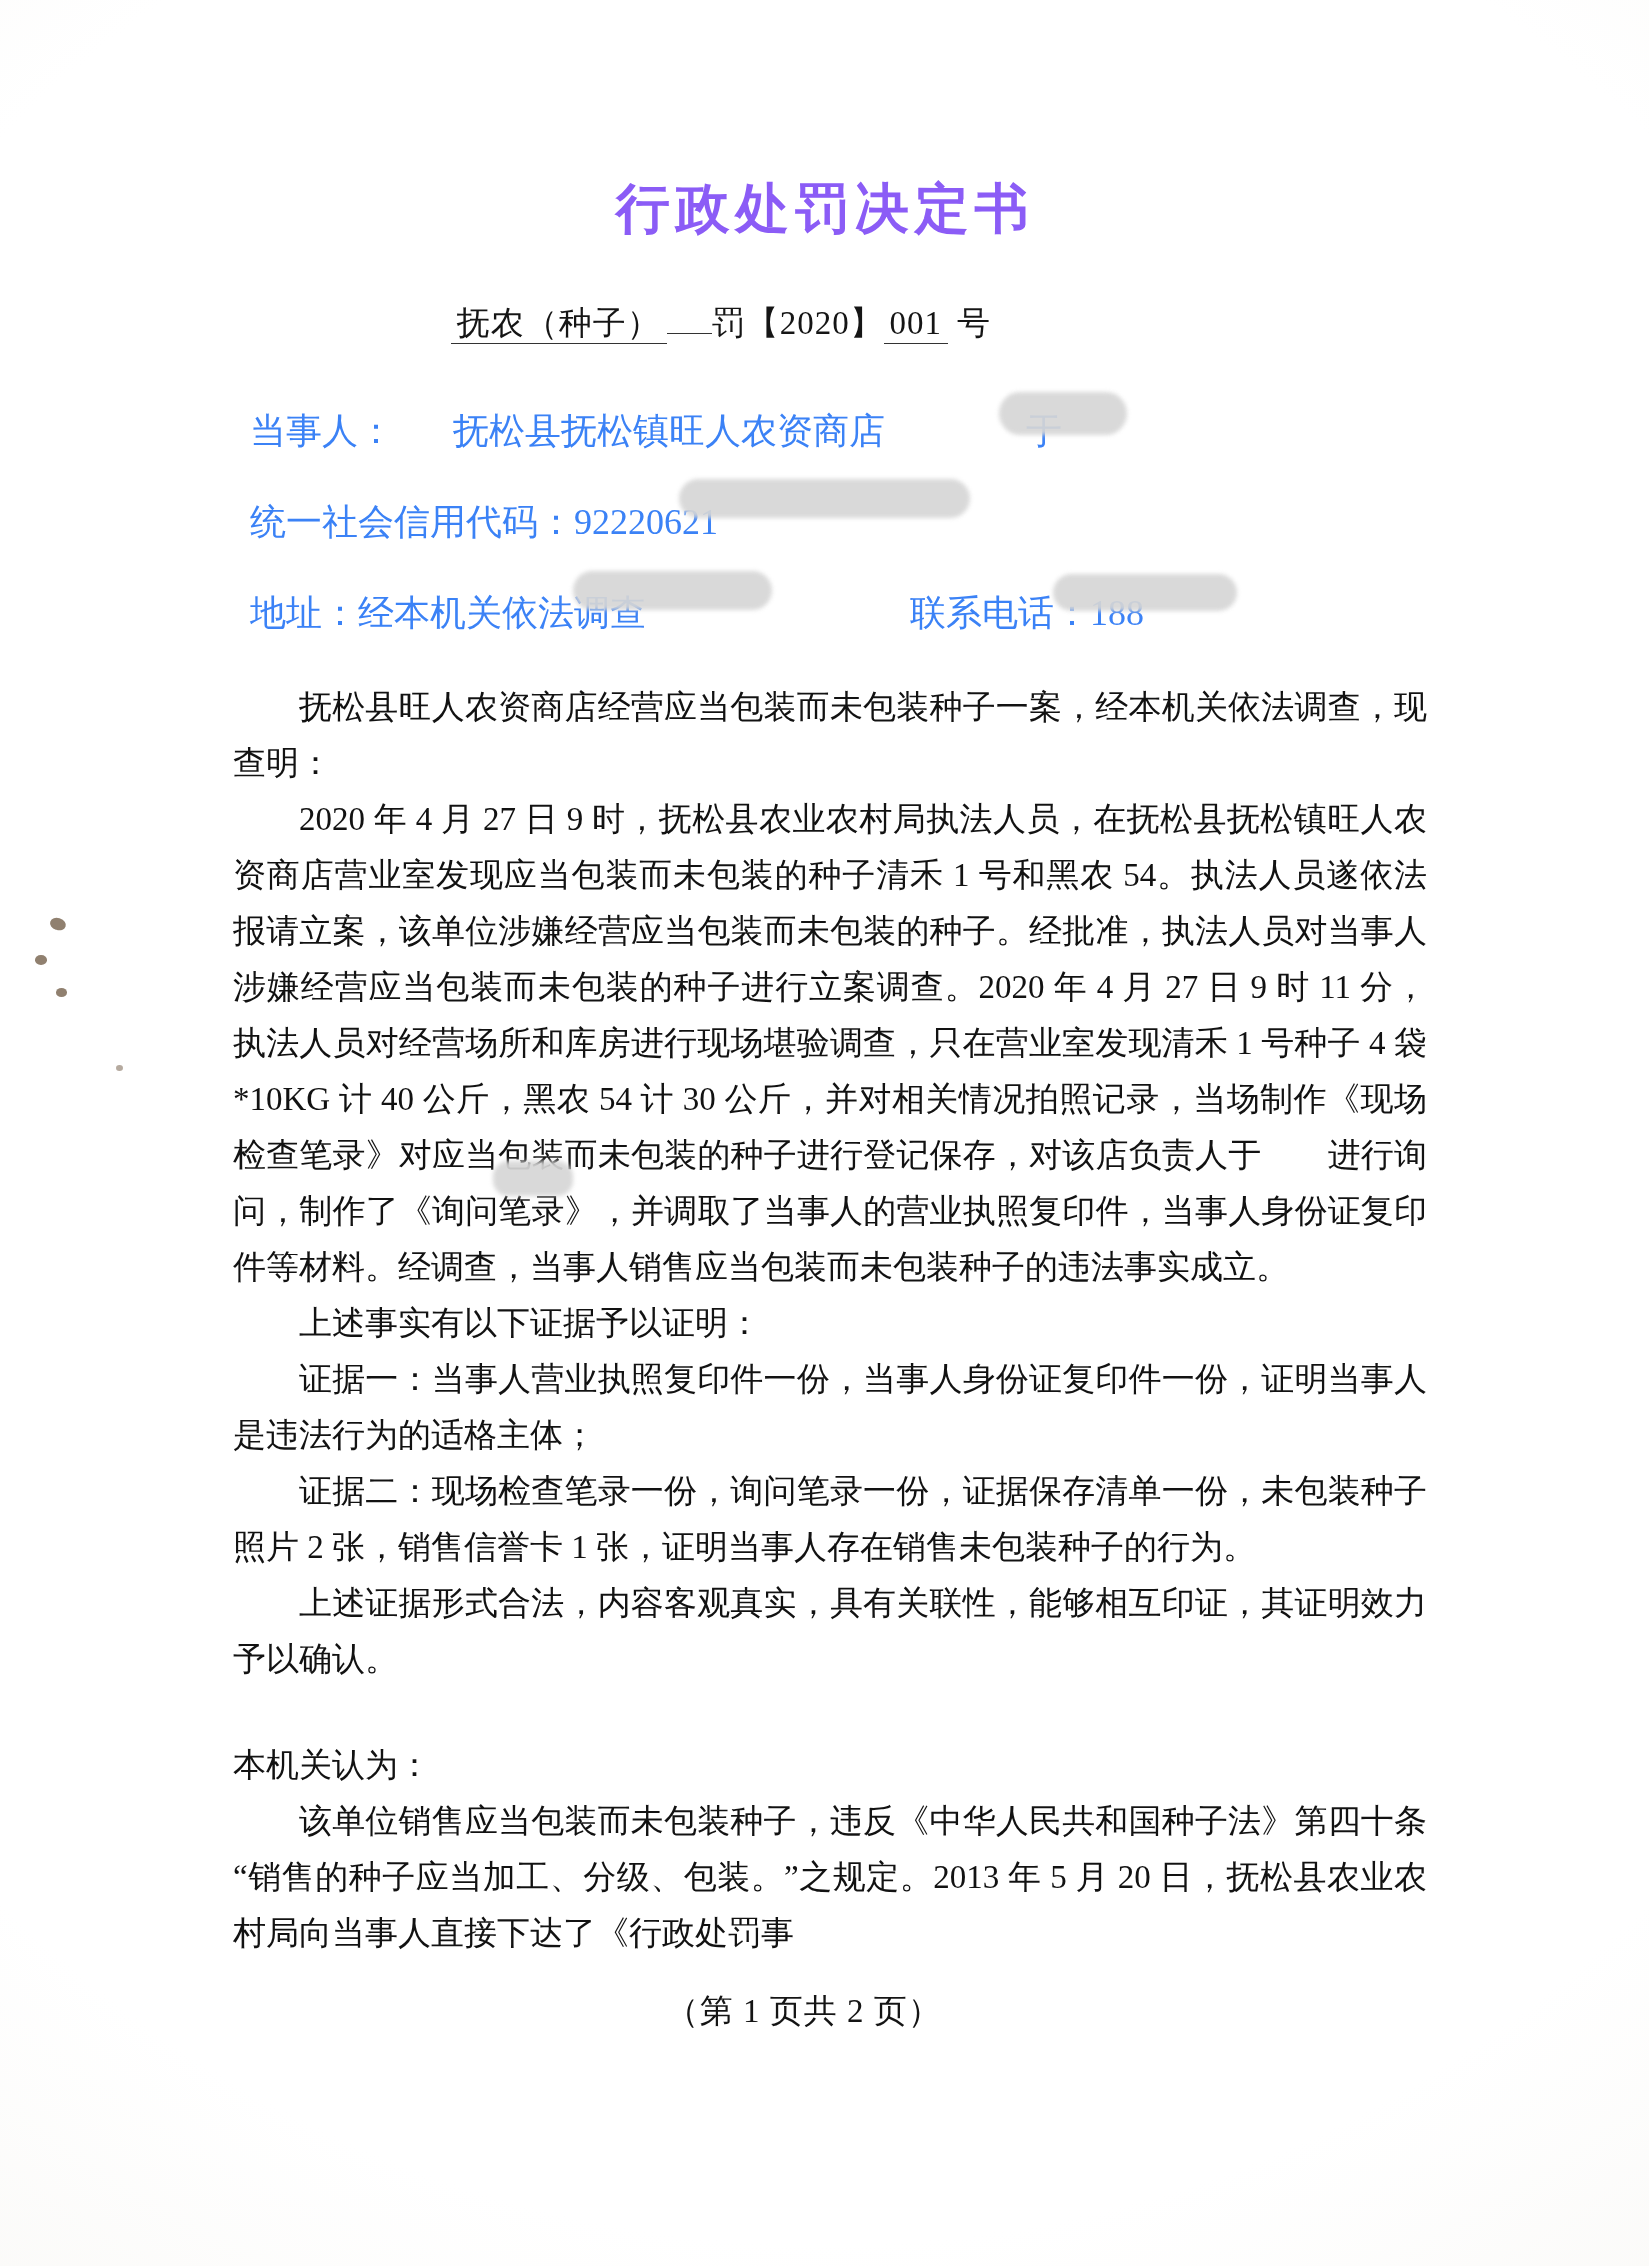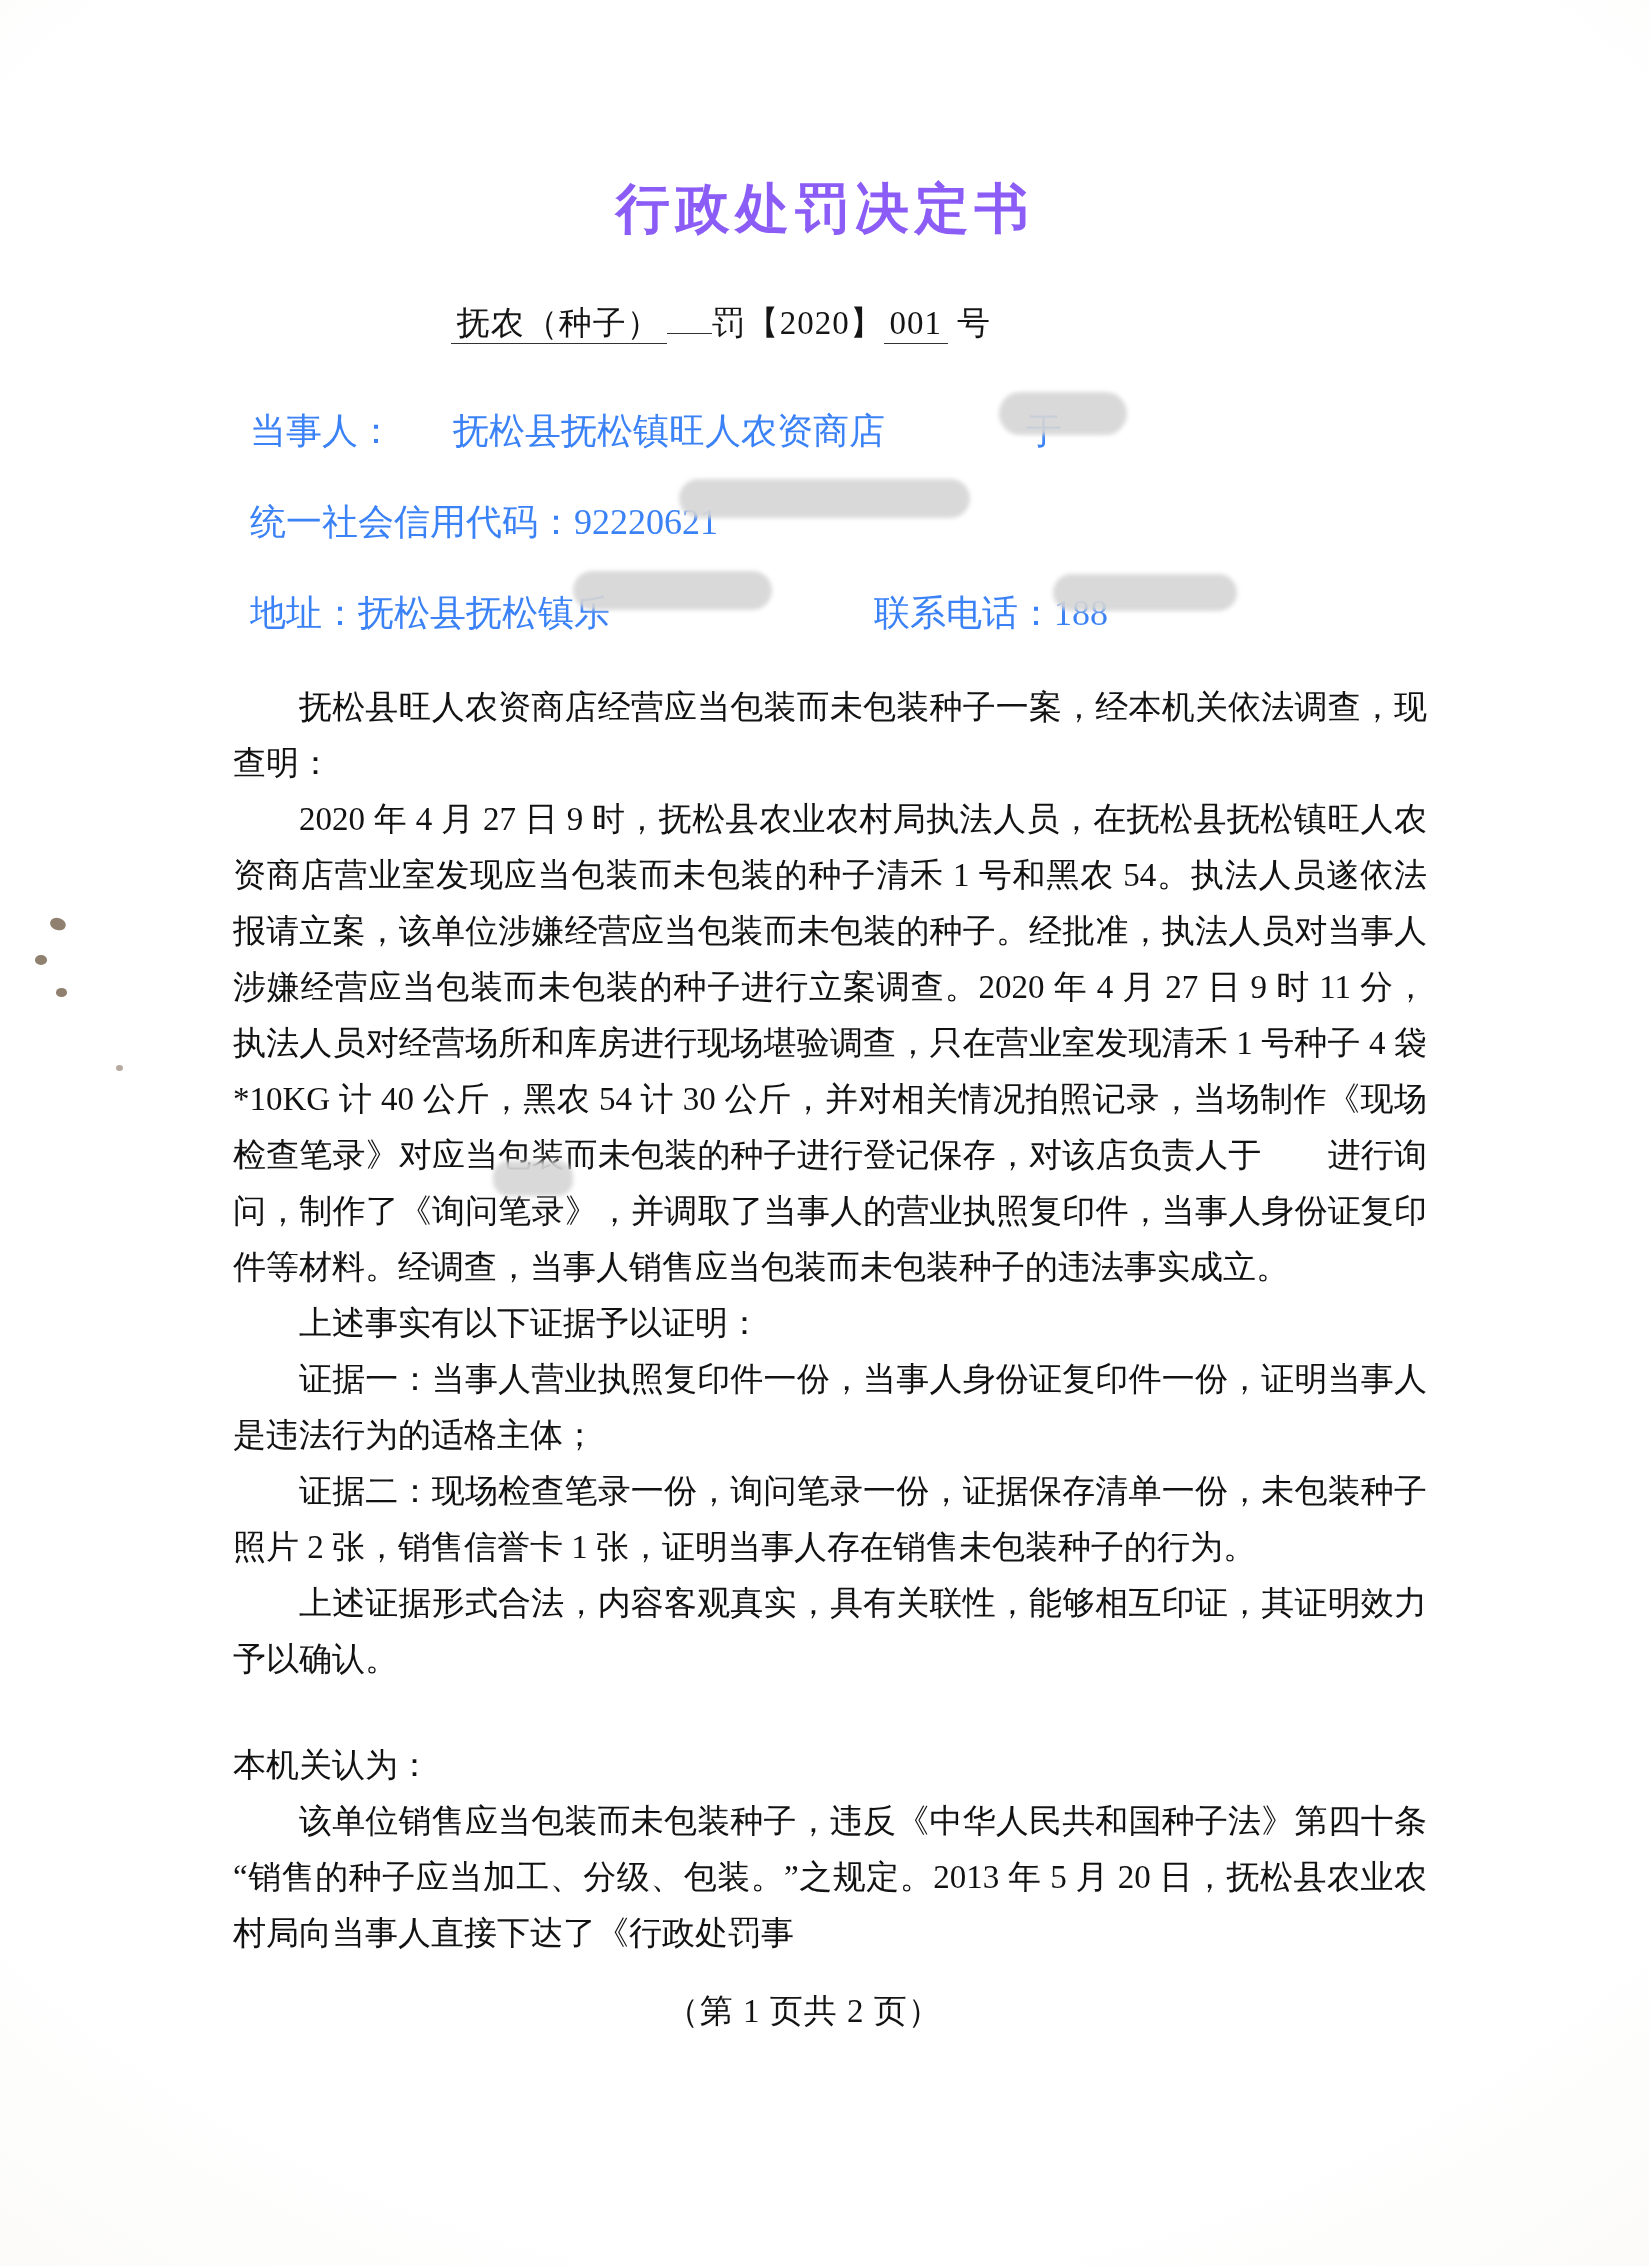--- a/index.html
+++ b/index.html
@@ -148,21 +148,21 @@
       <span class="meta-label">当事人：</span>
       <span class="ind-1"></span>
       <span class="meta-value">抚松县抚松镇旺人农资商店</span>
       <span class="ind-1"></span><span class="ind-1"></span><span class="ind-1"></span>
       <span class="meta-value">于</span>
     </div>
     <div class="meta-row">
       <span class="meta-label">统一社会信用代码：</span><span class="meta-value">92220621</span>
     </div>
     <div class="meta-row">
-      <span class="meta-label">地址：</span><span class="meta-value">抚松县抚松镇乐</span>
+      <span class="meta-label">地址：</span><span class="meta-value">经本机关依法调查</span>
       <span class="ind-1"></span><span class="ind-1"></span><span class="ind-1"></span><span class="ind-1"></span><span class="ind-1"></span><span class="ind-1"></span>
       <span class="meta-label">联系电话：</span><span class="meta-value">188</span>
     </div>
   </div>
 
   <div class="body">
     <p class="p">抚松县旺人农资商店经营应当包装而未包装种子一案，经本机关依法调查，现查明：</p>
     <p class="p">2020 年 4 月 27 日 9 时，抚松县农业农村局执法人员，在抚松县抚松镇旺人农资商店营业室发现应当包装而未包装的种子清禾 1 号和黑农 54。执法人员遂依法报请立案，该单位涉嫌经营应当包装而未包装的种子。经批准，执法人员对当事人涉嫌经营应当包装而未包装的种子进行立案调查。2020 年 4 月 27 日 9 时 11 分，执法人员对经营场所和库房进行现场堪验调查，只在营业室发现清禾 1 号种子 4 袋*10KG 计 40 公斤，黑农 54 计 30 公斤，并对相关情况拍照记录，当场制作《现场检查笔录》对应当包装而未包装的种子进行登记保存，对该店负责人于　　进行询问，制作了《询问笔录》，并调取了当事人的营业执照复印件，当事人身份证复印件等材料。经调查，当事人销售应当包装而未包装种子的违法事实成立。</p>
     <p class="p">上述事实有以下证据予以证明：</p>
     <p class="p">证据一：当事人营业执照复印件一份，当事人身份证复印件一份，证明当事人是违法行为的适格主体；</p>

